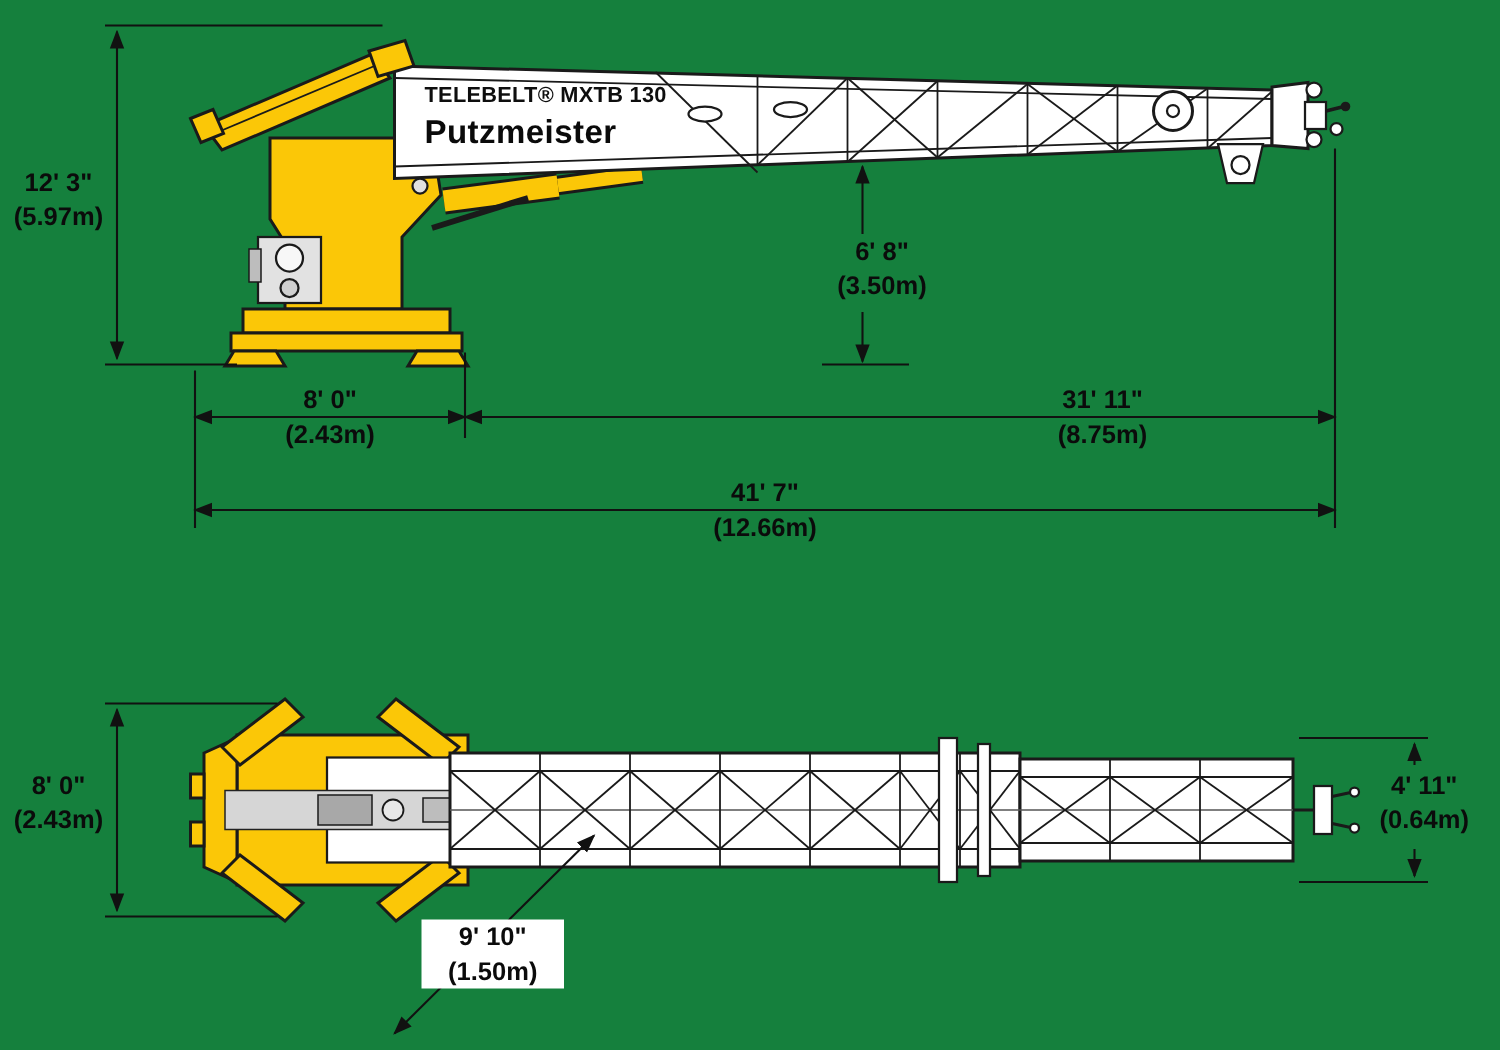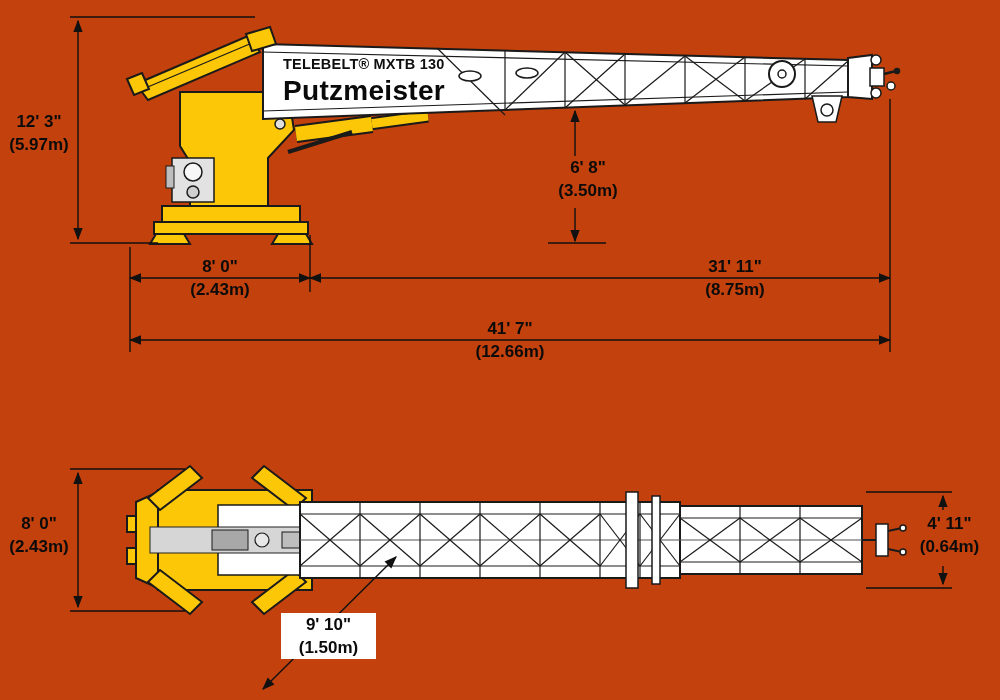--- a/index.html
+++ b/index.html
@@ -1,31 +1,31 @@
 <!DOCTYPE html>
 <html><head>
 <meta charset="utf-8">
 <style>
   html,body{margin:0;padding:0;background:#fff;}
-  .stage{position:relative;width:1000px;height:700px;background:#c2410c;overflow:hidden;
+  .stage{position:relative;width:1000px;height:700px;background:#15803d;overflow:hidden;
          font-family:"Liberation Sans","DejaVu Sans",sans-serif;}
   .art{position:absolute;left:0;top:0;width:1000px;height:700px;}
   .yel{fill:#FBC707;stroke:#1a1a1a;stroke-width:2;}
   .wht{fill:#ffffff;stroke:#1a1a1a;stroke-width:2;}
   .wht1{fill:#ffffff;stroke:#1a1a1a;stroke-width:1.5;}
   .ln{stroke:#1a1a1a;stroke-width:1.2;fill:none;}
   .dim line{stroke:#111;stroke-width:1.4;fill:none;}
   .dim-label{position:absolute;text-align:center;color:#0b0b0b;
              font-weight:bold;font-size:17px;line-height:23px;}
   .dim-label span{display:block;white-space:nowrap;}
   .bgw{background:#fff;}
   .model{position:absolute;left:283px;top:56px;width:220px;color:#0e0e0e;
          font-weight:bold;font-size:14.5px;letter-spacing:.2px;white-space:nowrap;}
   .brand{position:absolute;left:283px;top:75px;width:220px;color:#0a0a0a;
-         font-weight:800;font-size:28px;letter-spacing:.3px;white-space:nowrap;}
+         font-weight:800;font-size:22px;letter-spacing:.3px;white-space:nowrap;}
 </style>
 </head>
 <body>
 
 <div class="stage">
 
   <svg class="art" viewBox="0 0 1000 700">
     <defs>
       <marker id="aE" viewBox="0 0 10 10" refX="9" refY="5" markerWidth="9" markerHeight="9" orient="auto-start-reverse">
         <path d="M0,1.2 L10,5 L0,8.8 z" fill="#111"></path>

